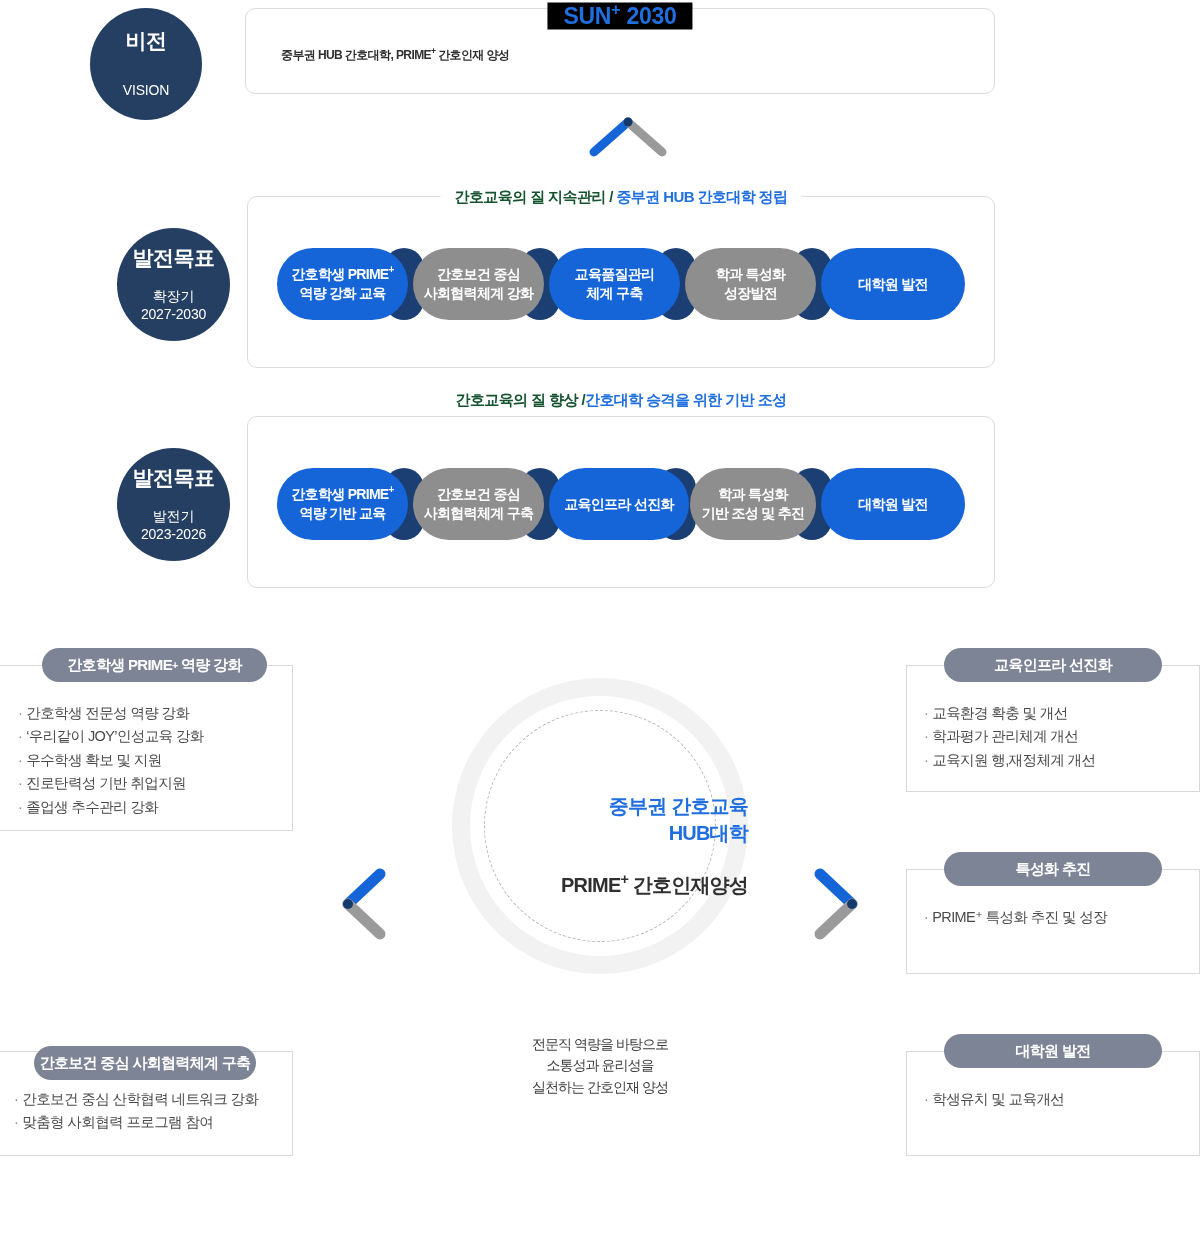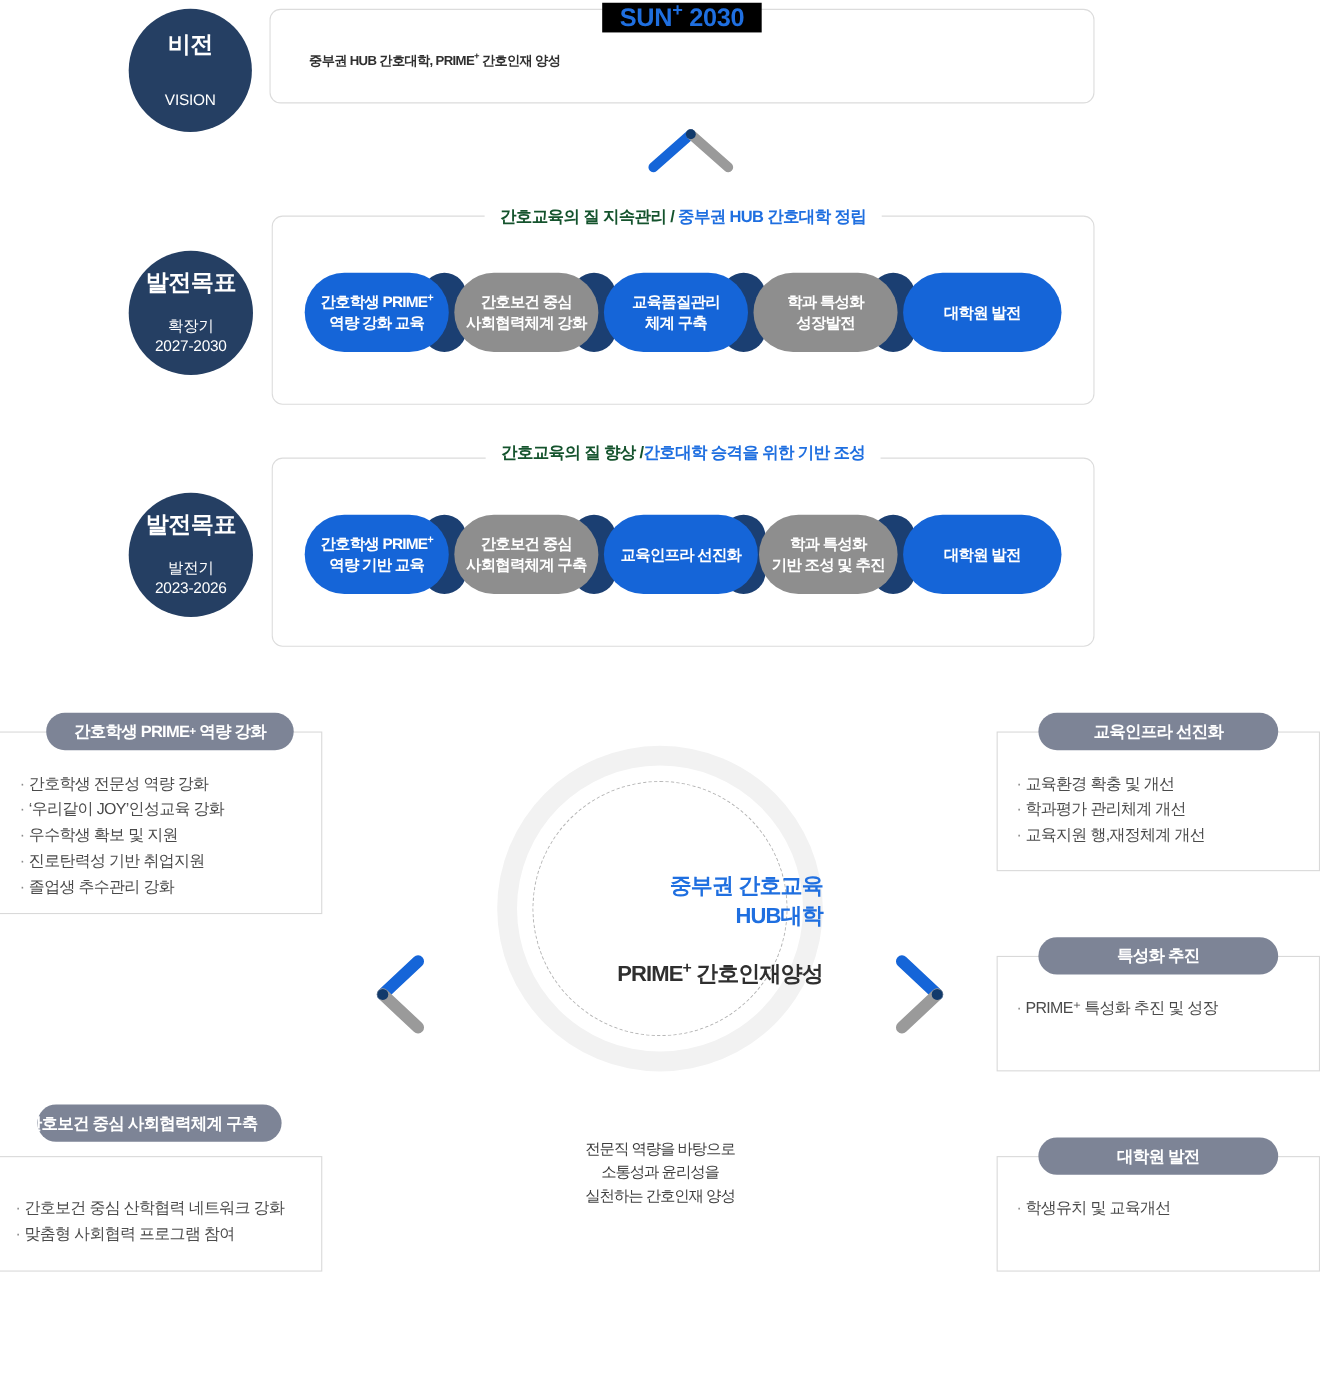--- a/index.html
+++ b/index.html
@@ -202,21 +202,21 @@
     color: #3d3d3d;
     letter-spacing: -1px;
     line-height: 1.52;
   }
 </style>
 </head>
 <body>
 
 <div class="stage">
 
-  <div class="navy-circle" style="left:117px; top:8px; width:112px; height:112px;gap:12px;">
+  <div class="navy-circle" style="left:90px; top:8px; width:112px; height:112px;gap:12px;">
     <div class="nc-title">비전</div>
     <div class="nc-sub">VISION</div>
   </div>
 
   <div class="panel" style="left:245px; top:8px; width:750px; height:86px;">
   </div>
   <div class="vision-title" style="left:620px; top:16px;">
     <span>SUN</span><sup class="plus">+</sup>
     <span>2030</span>
   </div>
@@ -263,21 +263,21 @@
     <div><span>대학원 발전</span></div>
   </div>
 
   <div class="navy-circle" style="left:117px; top:448px; width:113px; height:113px;">
     <div class="nc-title">발전목표</div>
     <div class="nc-sub">발전기</div>
     <div class="nc-sub2">2023-2026</div>
   </div>
 
   <div class="panel" style="left:247px; top:416px; width:748px; height:172px;"></div>
-  <div class="panel-legend" style="left:621px; top:412px;">
+  <div class="panel-legend" style="left:621px; top:400px;">
     <span class="legend-dark">간호교육의 질 향상 /</span><span class="legend-blue">간호대학 승격을 위한 기반 조성</span>
   </div>
 
   <div class="pill pill-navy-under" style="left:384px; top:468px; width:40px;"></div>
   <div class="pill pill-navy-under" style="left:520px; top:468px; width:40px;"></div>
   <div class="pill pill-navy-under" style="left:656px; top:468px; width:40px;"></div>
   <div class="pill pill-navy-under" style="left:792px; top:468px; width:40px;"></div>
 
   <div class="pill pill-blue" style="left:277px; top:468px; width:131px;">
     <div><span>간호학생 PRIME</span><sup class="plus">+</sup><br><span>역량 기반 교육</span></div>
@@ -333,21 +333,21 @@
   </div>
   <div class="card-list" style="left:18px; top:702px; width:270px;">
     <div><span class="dot">·</span><span>간호학생 전문성 역량 강화</span></div>
     <div><span class="dot">·</span><span>‘우리같이 JOY’인성교육 강화</span></div>
     <div><span class="dot">·</span><span>우수학생 확보 및 지원</span></div>
     <div><span class="dot">·</span><span>진로탄력성 기반 취업지원</span></div>
     <div><span class="dot">·</span><span>졸업생 추수관리 강화</span></div>
   </div>
 
   <div class="info-card" style="left:-1px; top:1051px; width:294px; height:105px;"></div>
-  <div class="card-pill" style="left:34px; top:1004px; width:222px;justify-content:flex-end;">
+  <div class="card-pill" style="left:34px; top:1046px; width:222px;">
     <span>간호보건 중심 사회협력체계 구축</span>
   </div>
   <div class="card-list" style="left:14px; top:1088px; width:280px;">
     <div><span class="dot">·</span><span>간호보건 중심 산학협력 네트워크 강화</span></div>
     <div><span class="dot">·</span><span>맞춤형 사회협력 프로그램 참여</span></div>
   </div>
 
   <div class="info-card" style="left:906px; top:665px; width:294px; height:127px;"></div>
   <div class="card-pill" style="left:944px; top:648px; width:218px;">
     <span>교육인프라 선진화</span>

